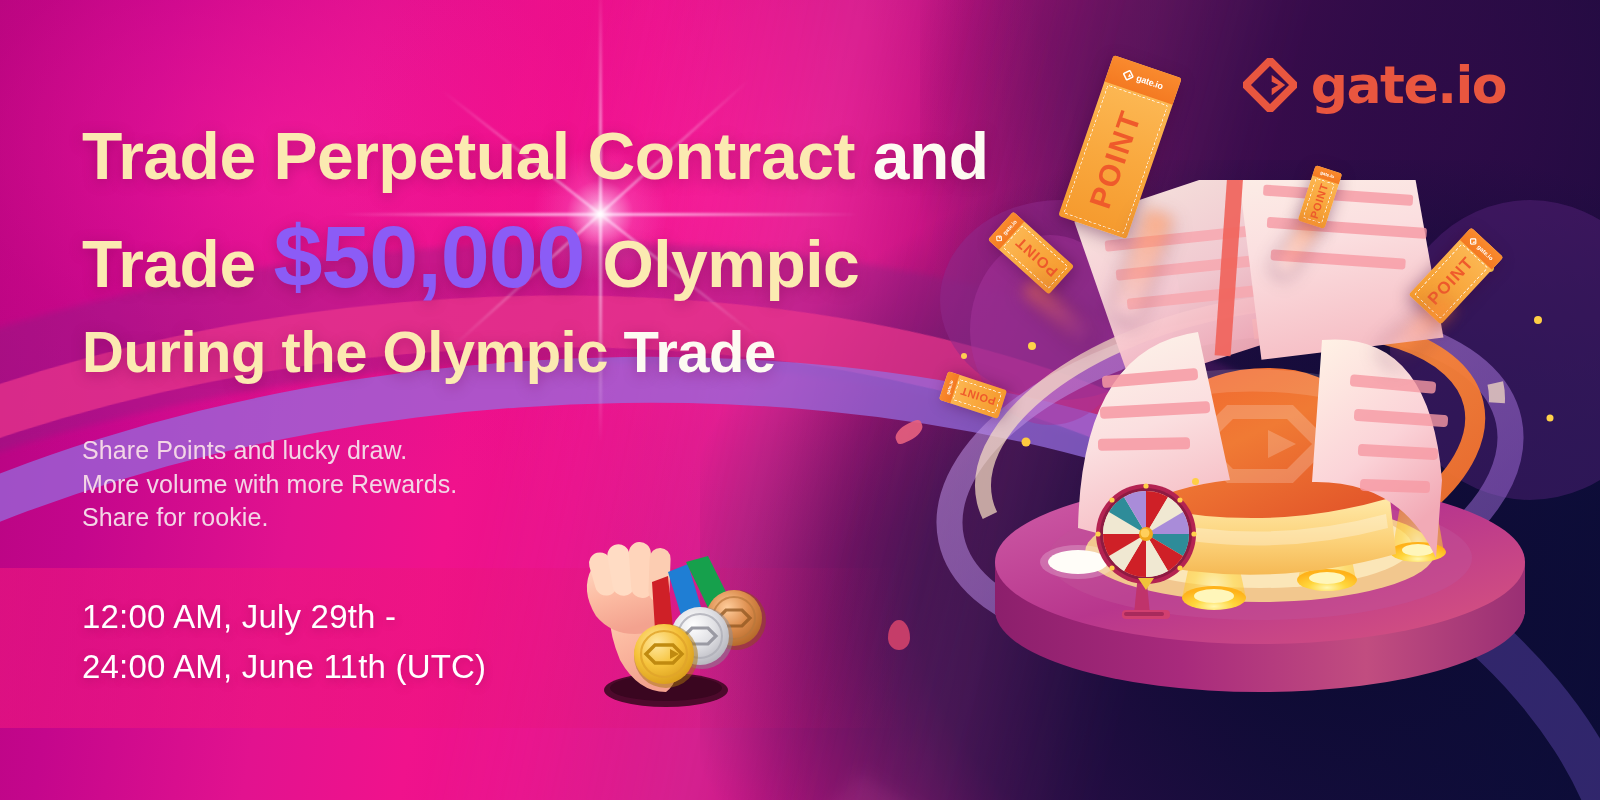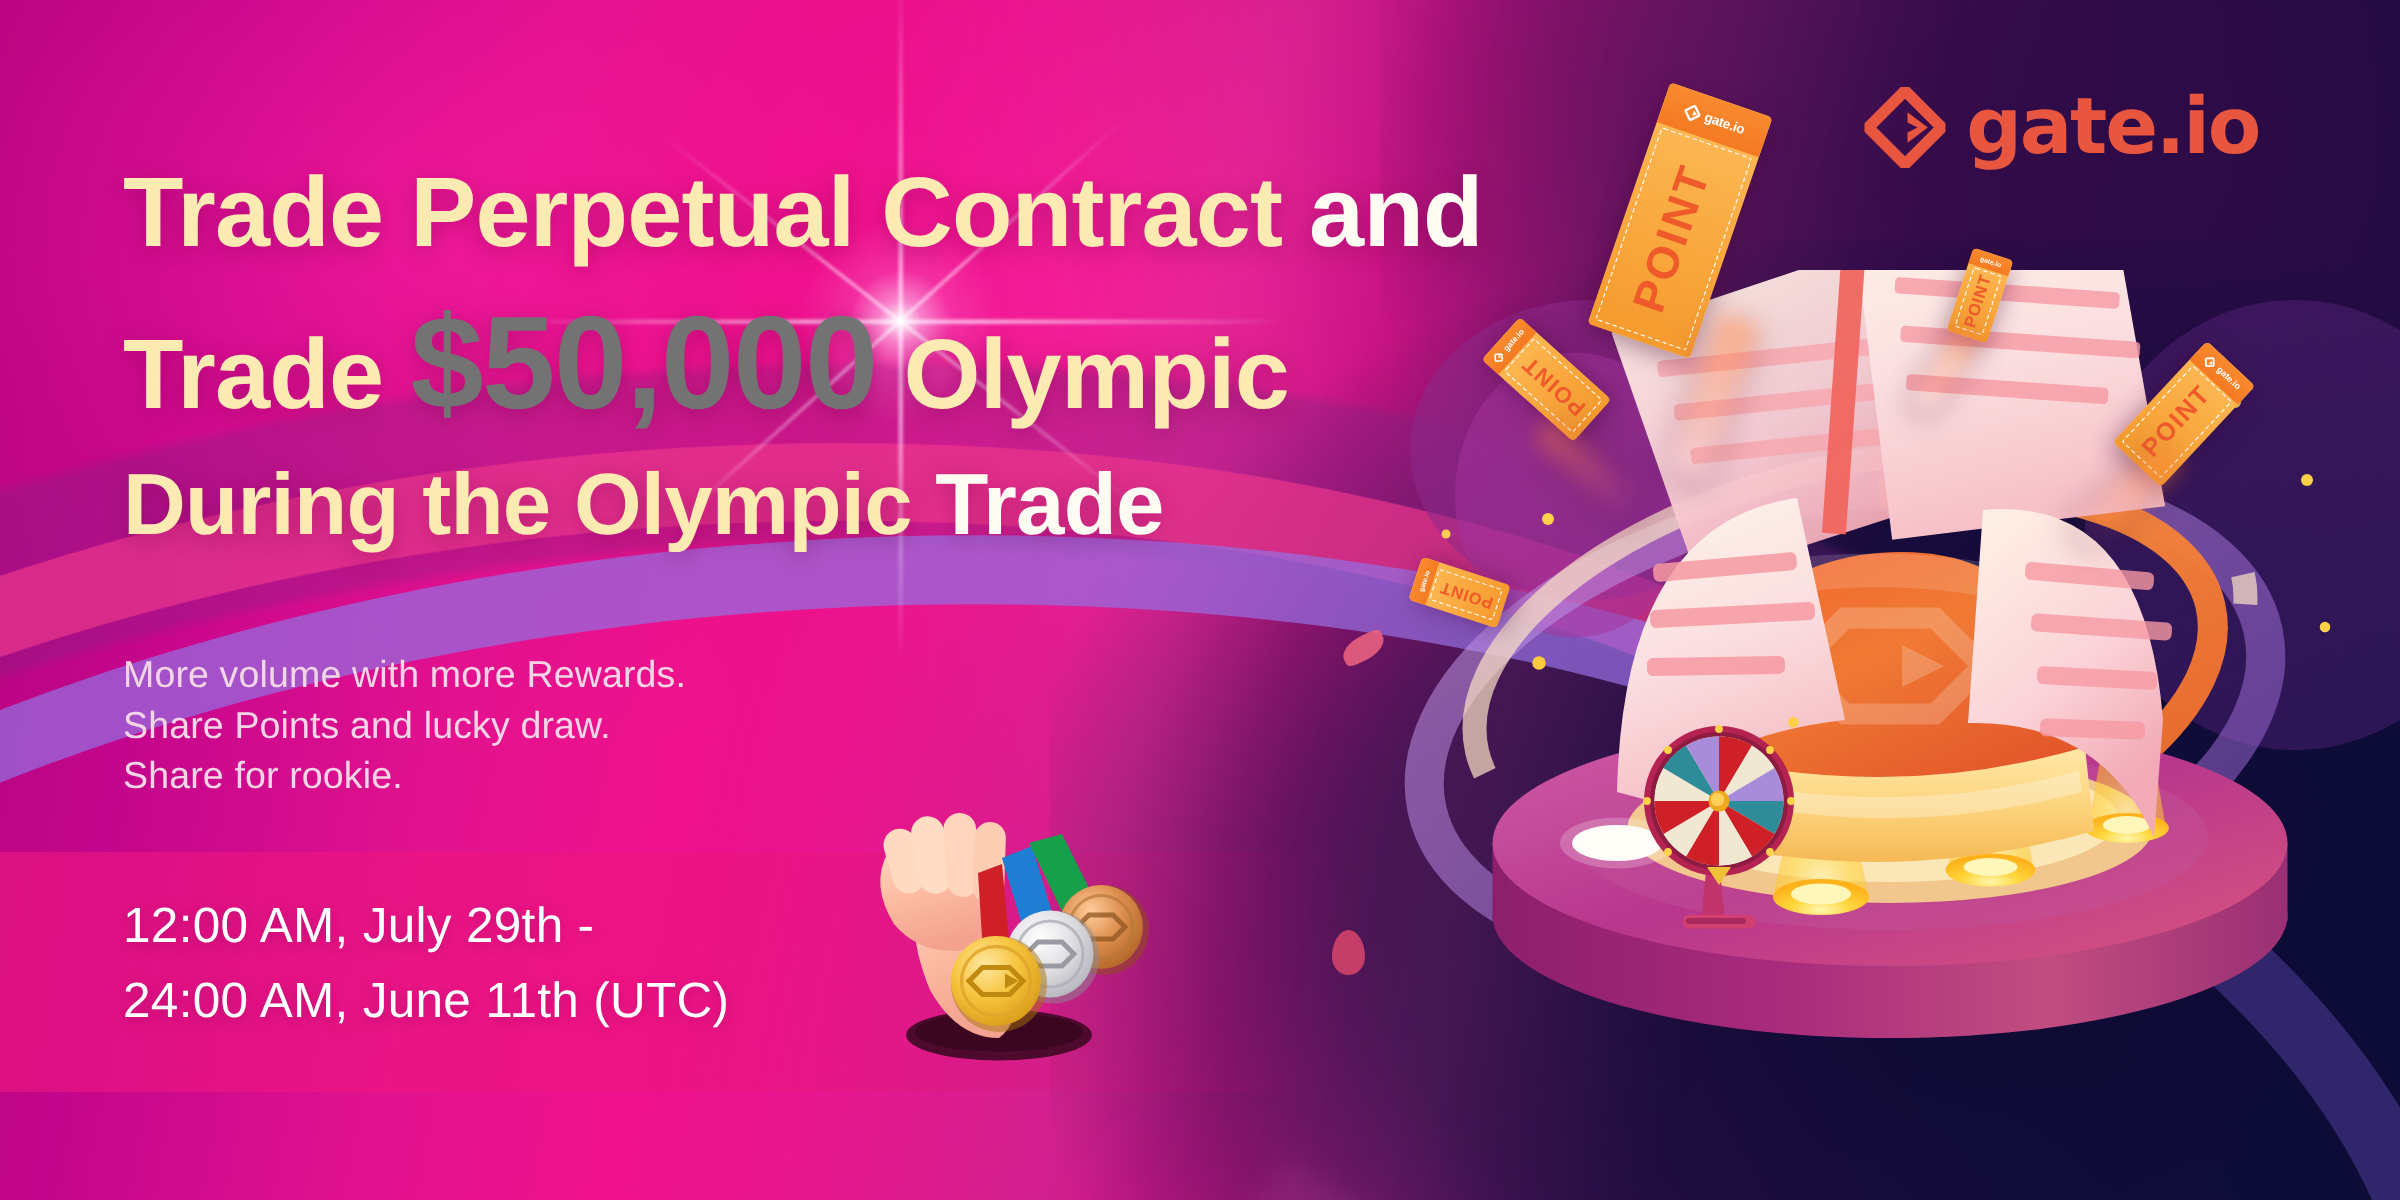--- a/index.html
+++ b/index.html
@@ -140,26 +140,26 @@
   .headline{
     position:absolute; left:82px; top:108px; width:960px;
     letter-spacing:-.5px;
   }
   .hl-line{
     font-weight:700;
     line-height:1.0;
     white-space:nowrap;
     text-shadow: 0 3px 14px rgba(110,0,70,.35);
   }
-  .hl1{ font-size:66px; margin-bottom:24px; }
+  .hl1{ font-size:66px; margin-bottom:24px;margin-top:15px; }
   .hl2{ font-size:66px; margin-bottom:22px; }
   .hl3{ font-size:58px; }
   .cream { color:#fbeab1; }
   .white { color:#fdfbf2; }
-  .big   { font-size:88px; color:#737373; letter-spacing:-1px; }
+  .big   { font-size:88px; color:#8b5cf6; letter-spacing:-1px; }
 
   .subtext{
     position:absolute; left:82px; top:434px;
     font-size:25px; line-height:1.34;
     color:#f3d6e6;
     font-weight:400;
     letter-spacing:.1px;
   }
   .subtext div{ white-space:nowrap; }
 
@@ -576,22 +576,22 @@
     </div>
     <div class="hl-line hl2">
       <span class="cream">Trade </span><span class="big">$50,000</span><span class="cream"> Olympic</span>
     </div>
     <div class="hl-line hl3">
       <span class="cream">During the Olympic </span><span class="white">Trade</span>
     </div>
   </div>
 
   <div class="subtext noselect">
+    <div>Share Points and lucky draw.</div>
     <div>More volume with more Rewards.</div>
-    <div>Share Points and lucky draw.</div>
     <div>Share for rookie.</div>
   </div>
 
   <div class="dates noselect">
     <div>12:00 AM, July 29th -</div>
     <div>24:00 AM, June 11th  (UTC)</div>
   </div>
 
   <div class="logo">
     <svg class="logo-mark" viewBox="0 0 64 64">

